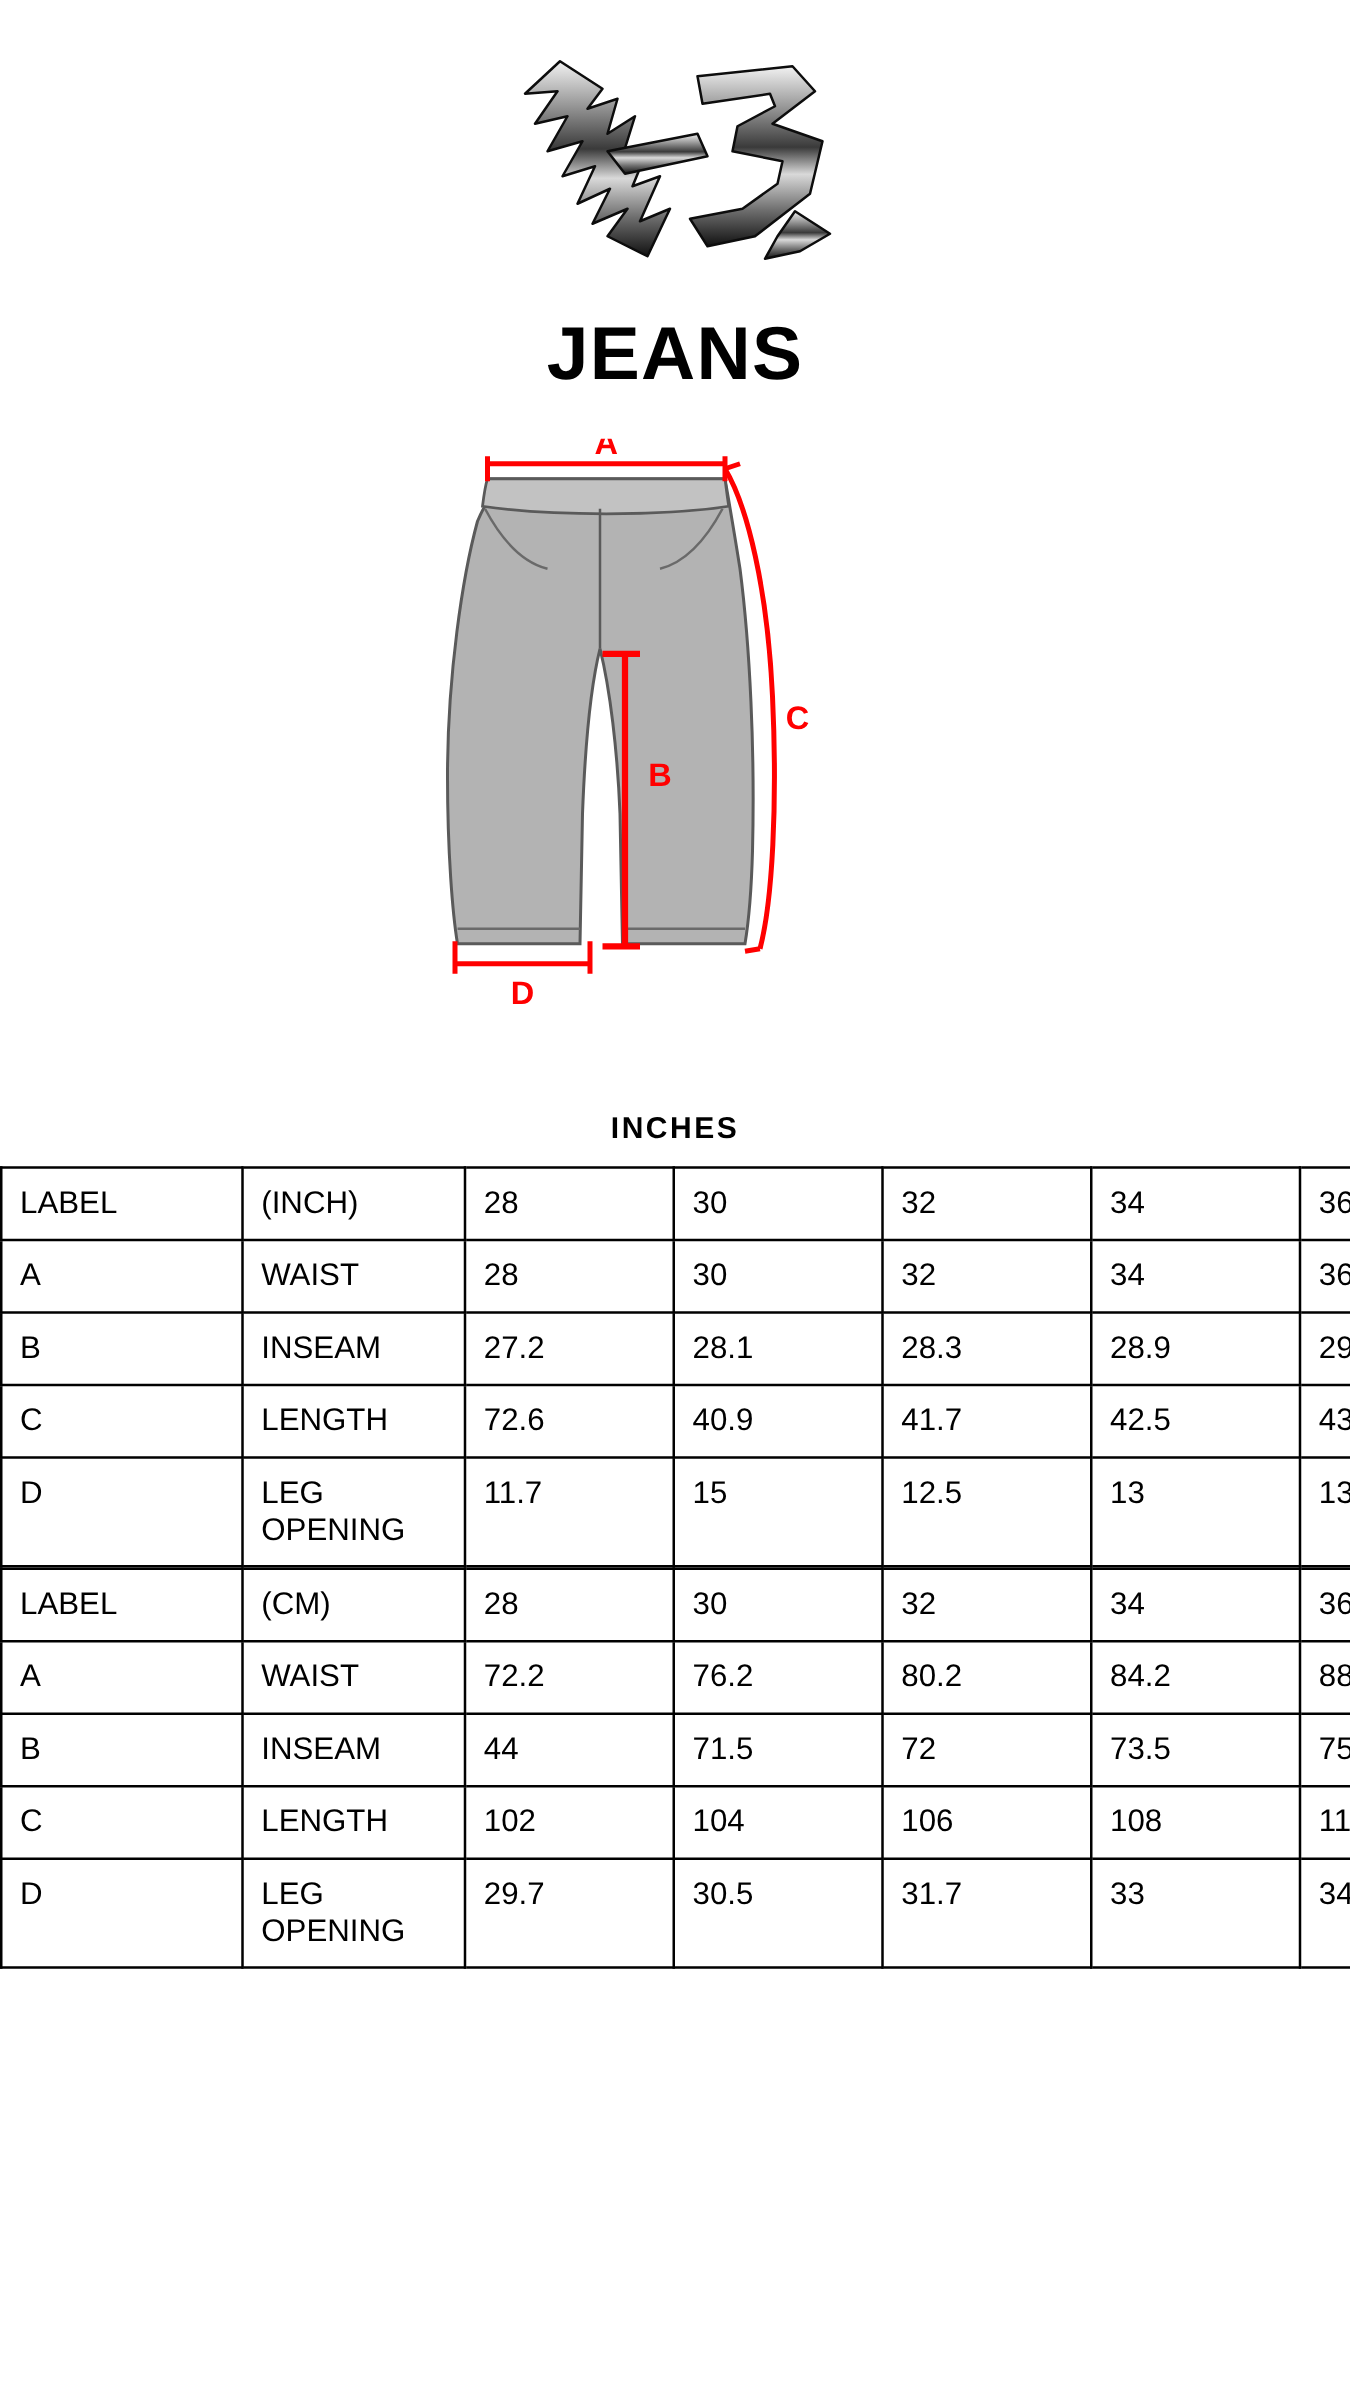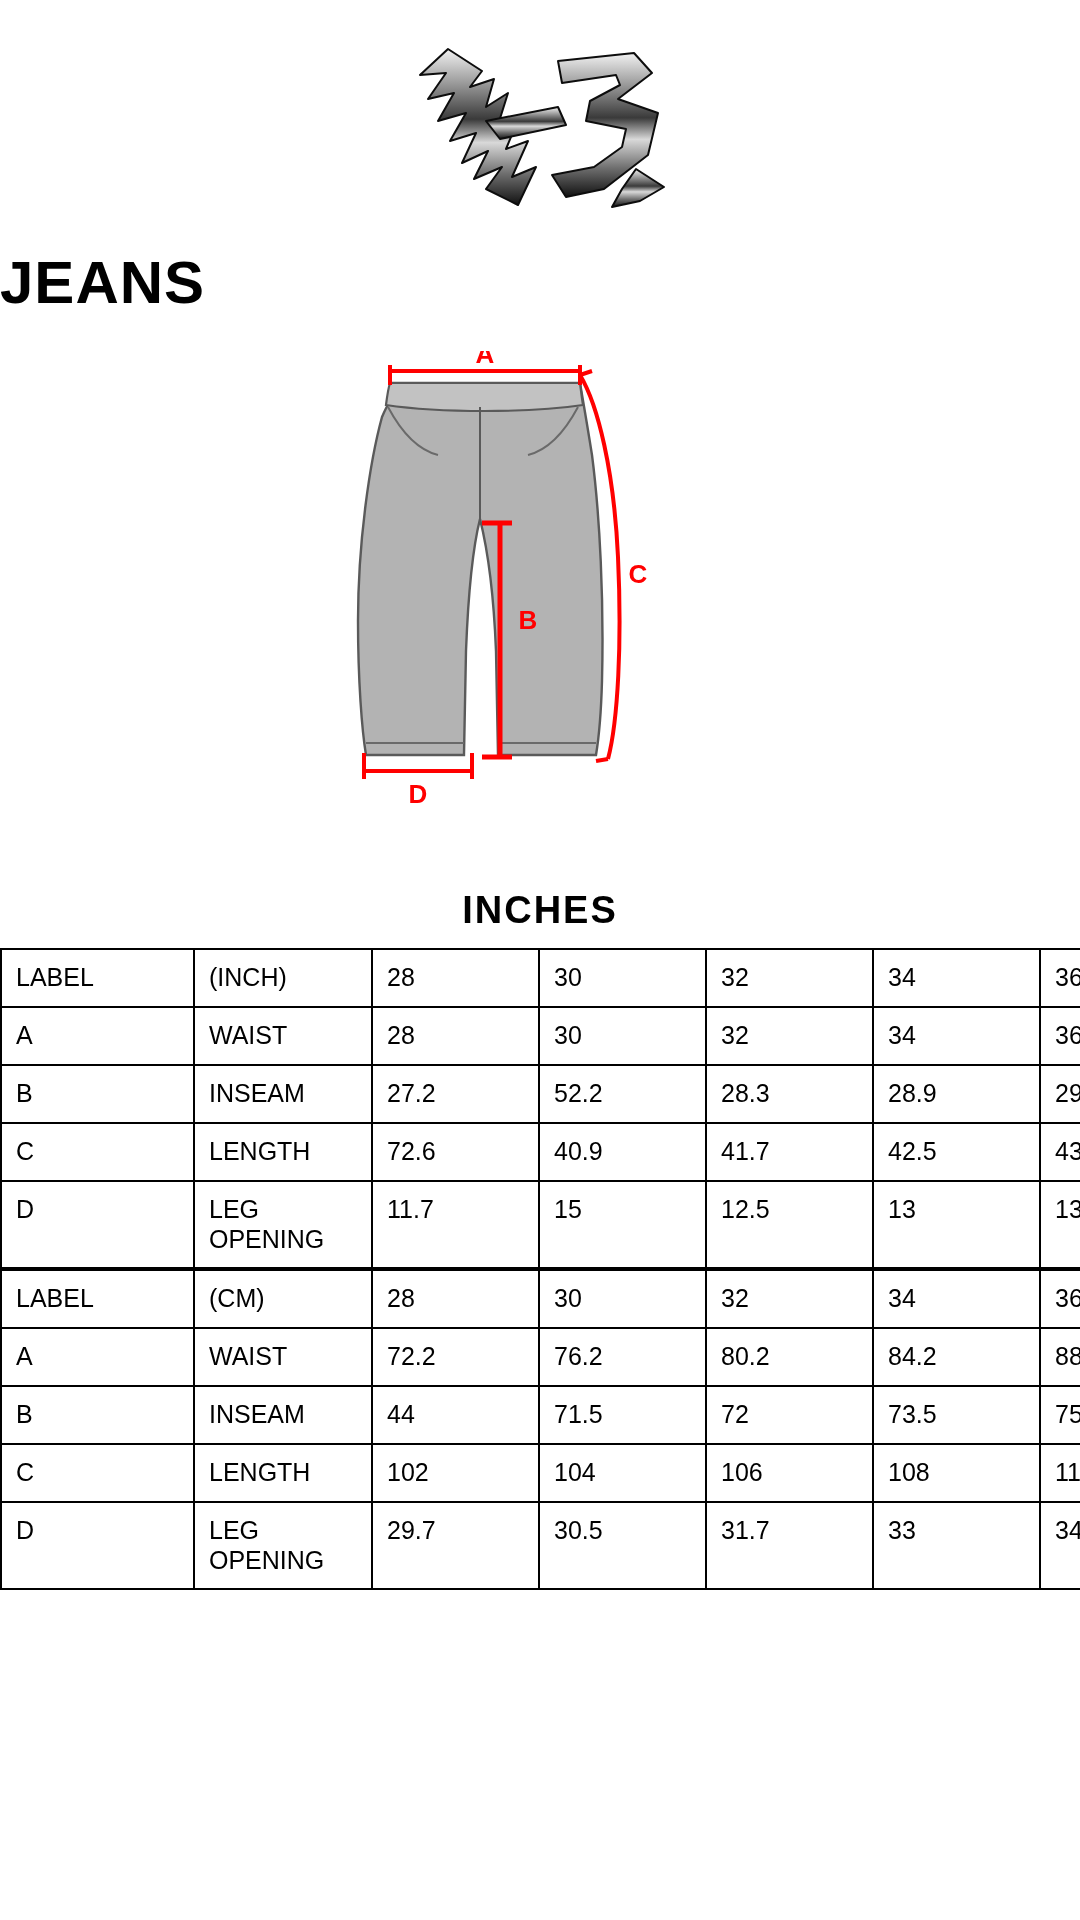--- a/index.html
+++ b/index.html
@@ -35,21 +35,21 @@
   }
   .logo {
     width: 300px;
     height: 200px;
     position: relative;
   }
   .logo svg { display: block; }
 
   
   .title {
-    text-align: left;
+    text-align: center;
     font-size: 60px;
     font-weight: bold;
     letter-spacing: 1px;
     margin-top: 18px;
     margin-bottom: 0;
   }
 
   
   .diagram-wrap {
     width: 100%;
@@ -59,21 +59,21 @@
   }
   .diagram {
     width: 420px;
     height: 500px;
     position: relative;
   }
 
   
   .section-title {
     text-align: center;
-    font-size: 38px;
+    font-size: 24px;
     font-weight: bold;
     letter-spacing: 2px;
     margin-top: 38px;
     margin-bottom: 16px;
   }
 
   
   table.size-table {
     border-collapse: collapse;
     width: 1000px;
@@ -217,21 +217,21 @@
         <td class="col-val">28</td>
         <td class="col-val">30</td>
         <td class="col-val">32</td>
         <td class="col-val">34</td>
         <td class="col-val">36</td>
       </tr>
       <tr>
         <td class="col-label">B</td>
         <td class="col-name">INSEAM</td>
         <td class="col-val">27.2</td>
-        <td class="col-val">52.2</td>
+        <td class="col-val">28.1</td>
         <td class="col-val">28.3</td>
         <td class="col-val">28.9</td>
         <td class="col-val">29.5</td>
       </tr>
       <tr>
         <td class="col-label">C</td>
         <td class="col-name">LENGTH</td>
         <td class="col-val">72.6</td>
         <td class="col-val">40.9</td>
         <td class="col-val">41.7</td>

